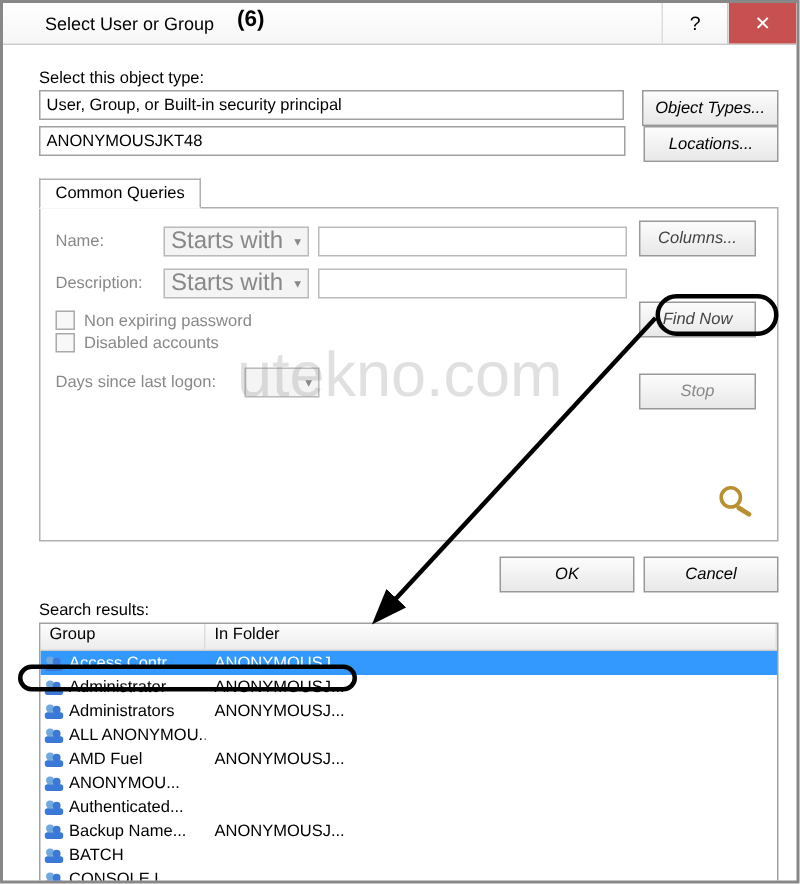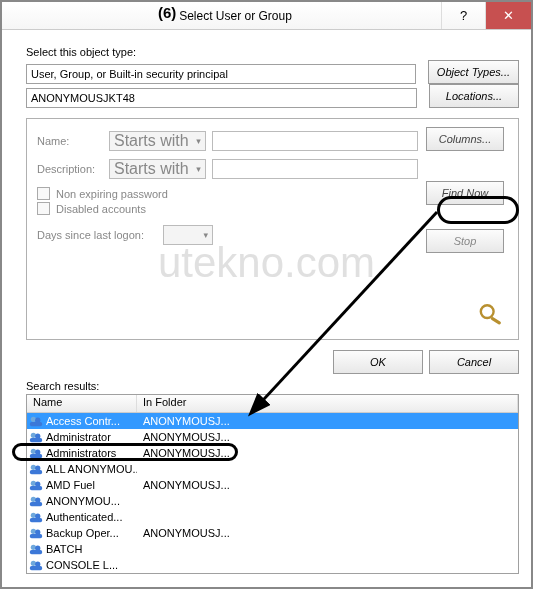--- a/index.html
+++ b/index.html
@@ -18,21 +18,20 @@
     height: 28px;
     background: linear-gradient(#fff, #f6f6f6);
     border-bottom: 1px solid #ccc;
     display: flex;
     align-items: center;
     padding-left: 8px;
     position: relative;
   }
   .titlebar .title {
     flex: 1;
-    text-align: center;
     font-size: 12px;
     padding-left: 20px;
   }
   .titlebar .winbtns {
     display: flex;
     height: 100%;
   }
   .winbtn {
     width: 44px;
     display: flex;
@@ -50,21 +49,21 @@
     padding: 10px 12px 8px 12px;
     margin-left: 12px;
   }
   .label {
     font-size: 11px;
     margin: 6px 0 2px 0;
   }
   .row {
     display: flex;
     gap: 12px;
-    align-items: flex-end;
+    align-items: flex-start;
   }
   .row input[type=text] {
     flex: 1;
     height: 20px;
     border: 1px solid #a0a0a0;
     padding: 0 4px;
     font-family: inherit;
     font-size: 11px;
     background: #fff;
   }
@@ -259,21 +258,21 @@
   }
   .annot-arrow {
     position: absolute;
     left: 230px;
     top: 200px;
     z-index: 55;
     pointer-events: none;
   }
   .watermark {
     position: absolute;
-    left: 50%; top: 237px;
+    left: 50%; top: 224px;
     transform: translateX(-50%);
     font-size: 42px;
     color: rgba(130,130,130,0.25);
     font-family: Verdana, sans-serif;
     z-index: 40;
     pointer-events: none;
     white-space: nowrap;
   }
 </style>
 </head>
@@ -306,20 +305,21 @@
     <input type="text" value="User, Group, or Built-in security principal" style="">
     <button class="btn">Object Types...</button>
   </div>
 
   <div class="row">
     <input type="text" value="ANONYMOUSJKT48" style="">
     <button class="btn">Locations...</button>
   </div>
 
   <div class="tabs">
+    <div class="tab">Common Queries</div>
     <div class="queries-panel">
       <div class="queries-left">
         <div class="qrow">
           <div class="qlabel">Name:</div>
           <div class="select">Starts with</div>
           <div class="qinput"></div>
         </div>
         <div class="qrow">
           <div class="qlabel">Description:</div>
           <div class="select">Starts with</div>
@@ -354,21 +354,21 @@
   </div>
 
   <div class="actions">
     <button class="btn">OK</button>
     <button class="btn">Cancel</button>
   </div>
 
   <div class="label results-label">Search results:</div>
   <div class="table-wrap">
     <div class="thead">
-      <div class="th name">Name</div>
+      <div class="th name">Group</div>
       <div class="th folder">In Folder</div>
     </div>
     <div id="tbody">
         <div class="tr selected">
           <div class="td name">
             <span class="grp-icon"><svg class="grp-icon" viewBox="0 0 16 12">
                 <circle cx="5" cy="4" r="3" fill="#6fa8dc"></circle>
                 <circle cx="10" cy="5" r="3" fill="#3c78d8"></circle>
                 <rect x="1" y="7" width="14" height="5" rx="2" fill="#3c78d8"></rect>
               </svg></span>
@@ -442,21 +442,21 @@
           </div>
           <div class="td folder"></div>
         </div>
         <div class="tr">
           <div class="td name">
             <span class="grp-icon"><svg class="grp-icon" viewBox="0 0 16 12">
                 <circle cx="5" cy="4" r="3" fill="#6fa8dc"></circle>
                 <circle cx="10" cy="5" r="3" fill="#3c78d8"></circle>
                 <rect x="1" y="7" width="14" height="5" rx="2" fill="#3c78d8"></rect>
               </svg></span>
-            <span>Backup Oper...</span>
+            <span>Backup Name...</span>
           </div>
           <div class="td folder">ANONYMOUSJ...</div>
         </div>
         <div class="tr">
           <div class="td name">
             <span class="grp-icon"><svg class="grp-icon" viewBox="0 0 16 12">
                 <circle cx="5" cy="4" r="3" fill="#6fa8dc"></circle>
                 <circle cx="10" cy="5" r="3" fill="#3c78d8"></circle>
                 <rect x="1" y="7" width="14" height="5" rx="2" fill="#3c78d8"></rect>
               </svg></span>

